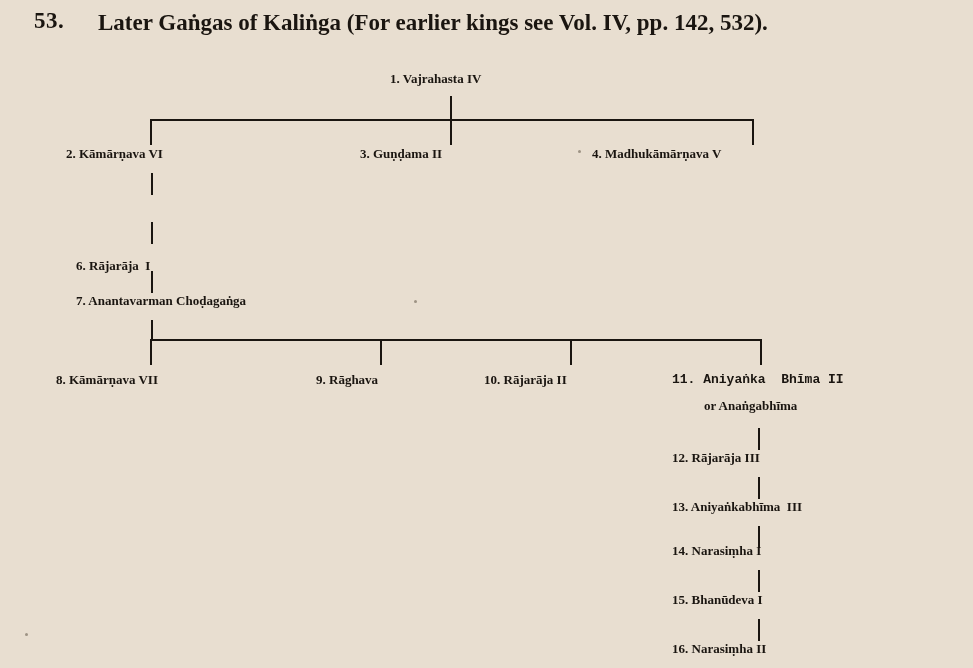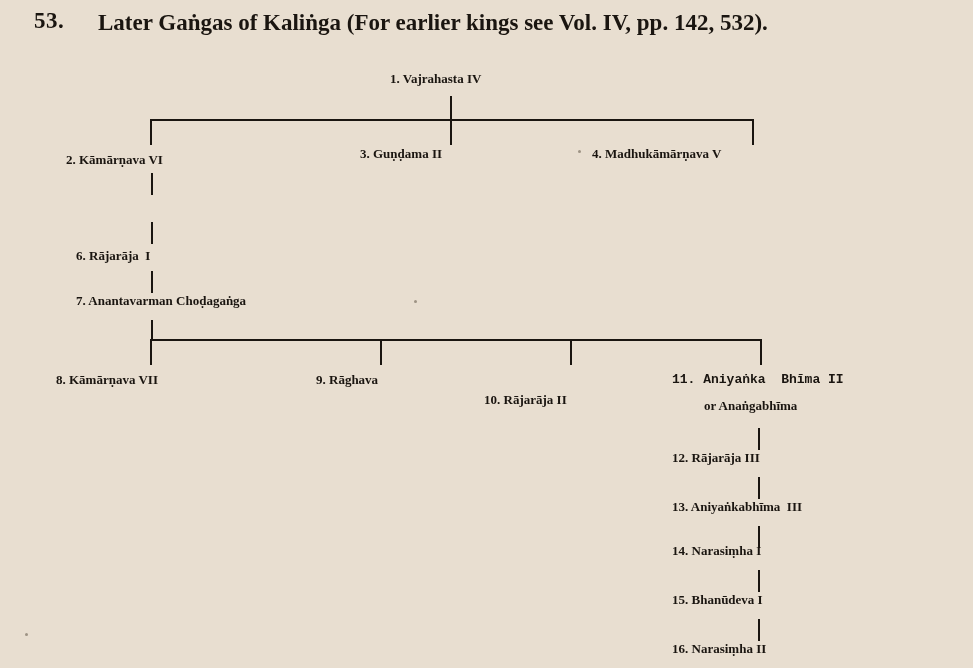--- a/index.html
+++ b/index.html
@@ -85,42 +85,42 @@
   <div class="node" style="left:390px; top:71px;">1. Vajrahasta IV</div>
 
   <div class="vline" style="left:450px; top:96px; height:24px;"></div>
 
   <div class="hline" style="left:150px; top:119px; width:604px;"></div>
 
   <div class="vline" style="left:150px; top:119px; height:26px;"></div>
   <div class="vline" style="left:450px; top:119px; height:26px;"></div>
   <div class="vline" style="left:752px; top:119px; height:26px;"></div>
 
-  <div class="node" style="left:66px;  top:152px;">2. Kāmārṇava VI</div>
+  <div class="node" style="left:66px;  top:146px;">2. Kāmārṇava VI</div>
   <div class="node" style="left:360px; top:146px;">3. Guṇḍama II</div>
   <div class="node" style="left:592px; top:146px;">4. Madhukāmārṇava V</div>
 
   <div class="vline" style="left:151px; top:173px; height:22px;"></div>
 
   <div class="vline" style="left:151px; top:222px; height:22px;"></div>
-  <div class="node" style="left:76px; top:248px;">6. Rājarāja  I</div>
+  <div class="node" style="left:76px; top:258px;">6. Rājarāja  I</div>
 
   <div class="vline" style="left:151px; top:271px; height:22px;"></div>
   <div class="node" style="left:76px; top:293px;">7. Anantavarman Choḍagaṅga</div>
 
   <div class="vline" style="left:151px; top:320px; height:20px;"></div>
   <div class="hline" style="left:150px; top:339px; width:612px;"></div>
   <div class="vline" style="left:150px; top:339px; height:26px;"></div>
   <div class="vline" style="left:380px; top:339px; height:26px;"></div>
   <div class="vline" style="left:570px; top:339px; height:26px;"></div>
   <div class="vline" style="left:760px; top:339px; height:26px;"></div>
 
   <div class="node" style="left:56px;  top:372px;">8. Kāmārṇava VII</div>
   <div class="node" style="left:316px; top:372px;">9. Rāghava</div>
-  <div class="node" style="left:484px; top:392px;">10. Rājarāja II</div>
+  <div class="node" style="left:484px; top:372px;">10. Rājarāja II</div>
 
   <div class="node" style="left:672px; top:372px;font-family:Liberation Mono, monospace;">11. Aniyaṅka  Bhīma II</div>
   <div class="node" style="left:704px; top:398px;">or Anaṅgabhīma</div>
 
   <div class="vline" style="left:758px; top:428px; height:22px;"></div>
   <div class="node" style="left:672px; top:450px;">12. Rājarāja III</div>
 
   <div class="vline" style="left:758px; top:477px; height:22px;"></div>
   <div class="node" style="left:672px; top:499px;">13. Aniyaṅkabhīma  III</div>
 

